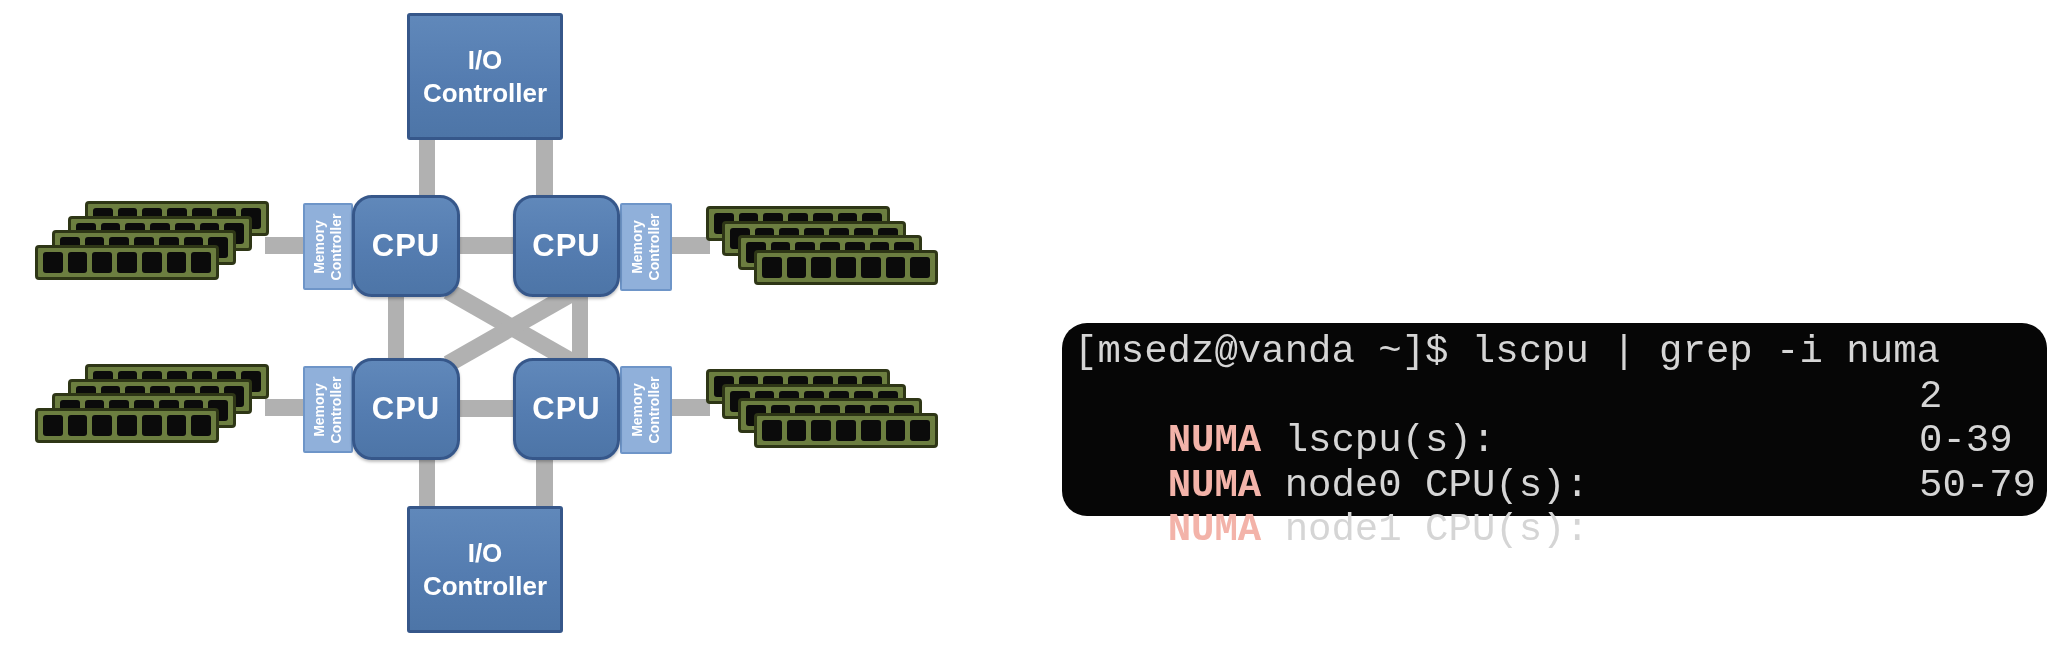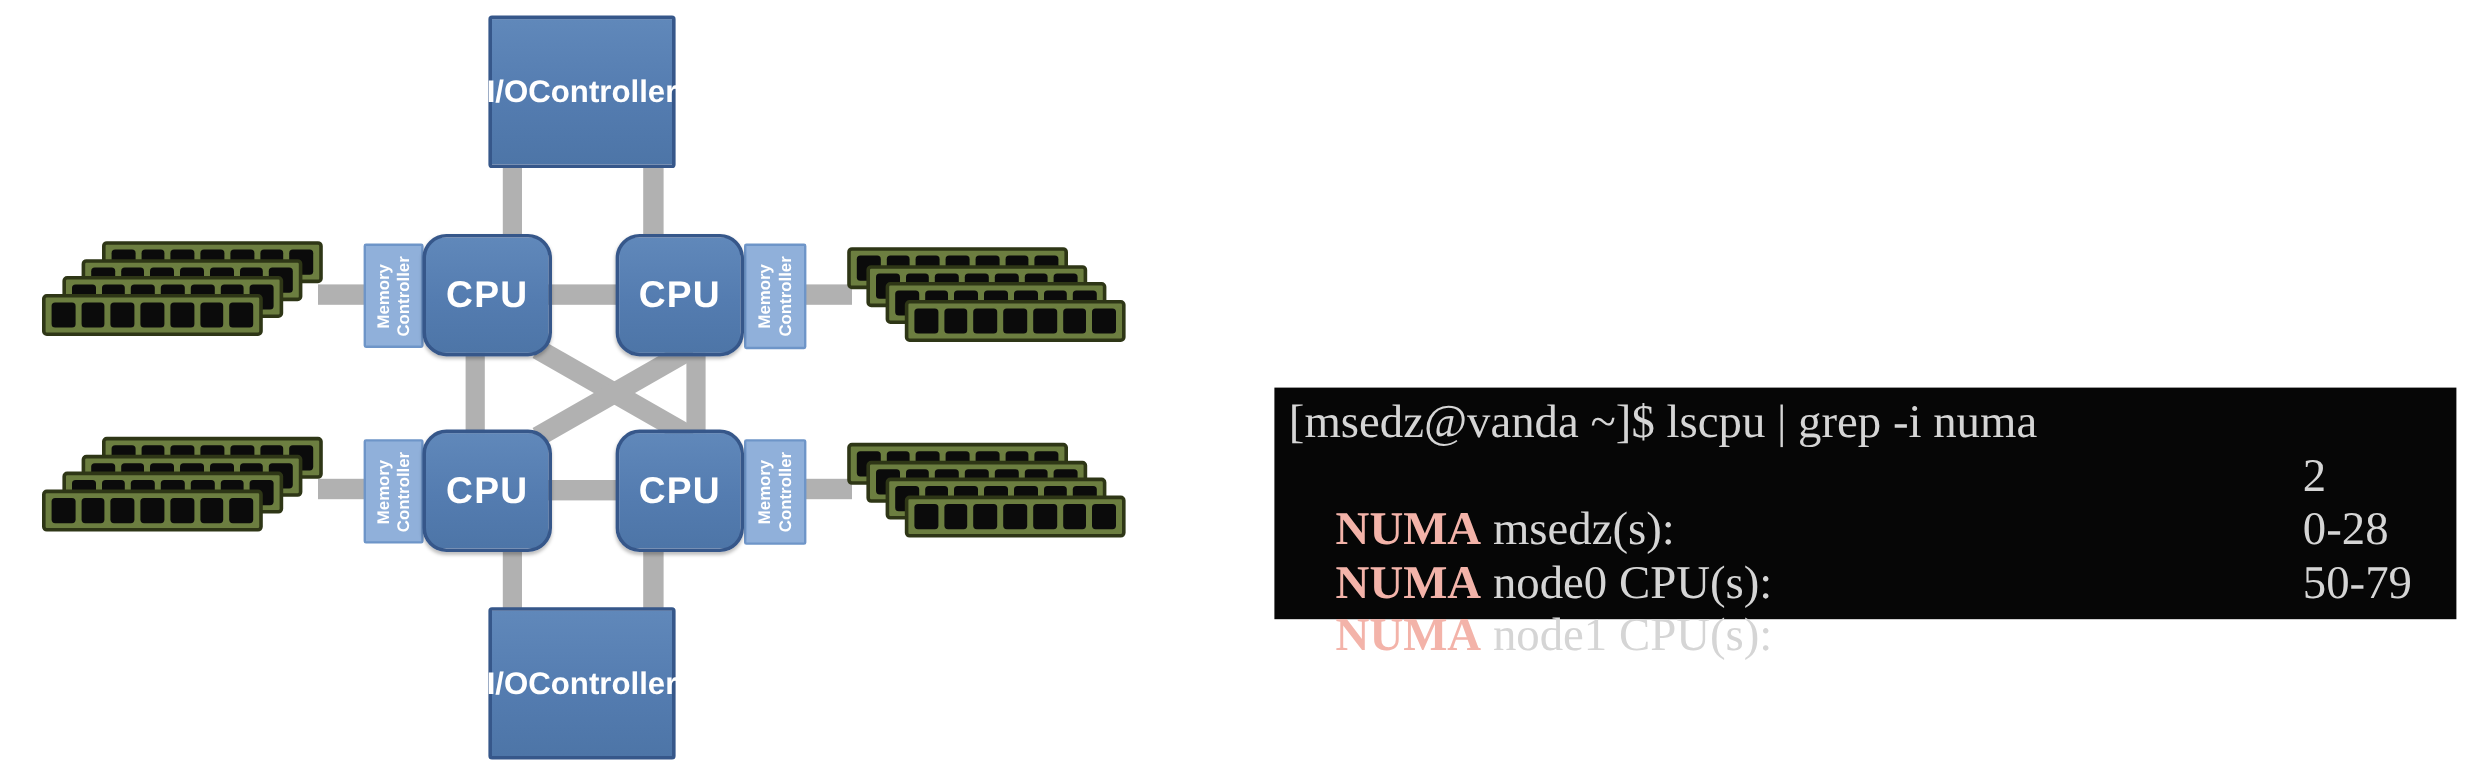--- a/index.html
+++ b/index.html
@@ -7,21 +7,21 @@
        font-family:"Liberation Sans",sans-serif;}
 
   .canvas{position:absolute;inset:0;}
 
   
   .link{position:absolute;background:#b1b1b1;}
   .xlinks{position:absolute;left:0;top:0;pointer-events:none;}
 
   .node{position:absolute;background:linear-gradient(180deg,#6088ba 0%,#547cb0 55%,#4d75a7 100%);
         border:3px solid #36578a;box-sizing:border-box;color:#ffffff;font-weight:bold;
-        display:flex;flex-direction:row;align-items:center;justify-content:center;
+        display:flex;flex-direction:column;align-items:center;justify-content:center;
         text-align:center;}
   .io{border-radius:3px;font-size:26px;line-height:33px;}
   .cpu{border-radius:20px;font-size:31px;letter-spacing:1px;
        box-shadow:0 2px 3px rgba(0,0,0,0.25);}
 
   .mc{position:absolute;background:#90b0da;border:2px solid #6e95c8;box-sizing:border-box;
       border-radius:2px;}
   .mc-inner{position:absolute;left:50%;top:50%;width:92px;
             transform:translate(-50%,-50%) rotate(-90deg);
             color:#ffffff;font-weight:bold;font-size:14px;line-height:17px;text-align:center;
@@ -29,22 +29,22 @@
 
   .ram-stack{position:absolute;width:240px;height:80px;}
   .dimm{position:absolute;width:184px;height:35px;background:#6c7e40;
         border:3px solid #2e3616;border-radius:4px;box-sizing:border-box;}
   .chips{position:absolute;left:5px;right:5px;top:4px;bottom:4px;display:flex;gap:5px;}
   .chip{flex:1;background:#0b0b0b;border-radius:3px;}
 
   
   .terminal{position:absolute;left:1062px;top:323px;width:985px;height:193px;
             background:#060606;box-sizing:border-box;padding:7px 0 0 12px;
-            font-family:Liberation Serif, serif;font-size:39px;line-height:44.5px;
-            color:#d5d5d5;}
+            font-family:Liberation Mono, monospace;font-size:39px;line-height:44.5px;
+            color:#d5d5d5;border-radius:25px;}
   .trow{position:relative;height:44.5px;white-space:pre;}
   .hl{color:#f3b3a9;font-weight:bold;}
   .tvalue{position:absolute;left:845px;top:0;}
 </style>
 </head>
 <body>
 
 <div class="canvas">
 
   <div class="link" style="left:419px;top:139px;width:16px;height:58px;"></div>
@@ -298,21 +298,21 @@
   </div>
   <div class="node cpu" style="left:513px;top:358px;width:107px;height:102px;">
     <span>CPU</span>
   </div>
 
 </div>
 
 <div class="terminal">
   <div class="trow"><span>[msedz@vanda ~]$ lscpu | grep -i numa</span></div>
   <div class="trow">
-    <span class="hl">NUMA</span><span> msedz(s):</span><span class="tvalue">2</span>
+    <span class="hl">NUMA</span><span> lscpu(s):</span><span class="tvalue">2</span>
   </div>
   <div class="trow">
-    <span class="hl">NUMA</span><span> node0 CPU(s):</span><span class="tvalue">0-28</span>
+    <span class="hl">NUMA</span><span> node0 CPU(s):</span><span class="tvalue">0-39</span>
   </div>
   <div class="trow">
     <span class="hl">NUMA</span><span> node1 CPU(s):</span><span class="tvalue">50-79</span>
   </div>
 </div>
 
 </body></html>

